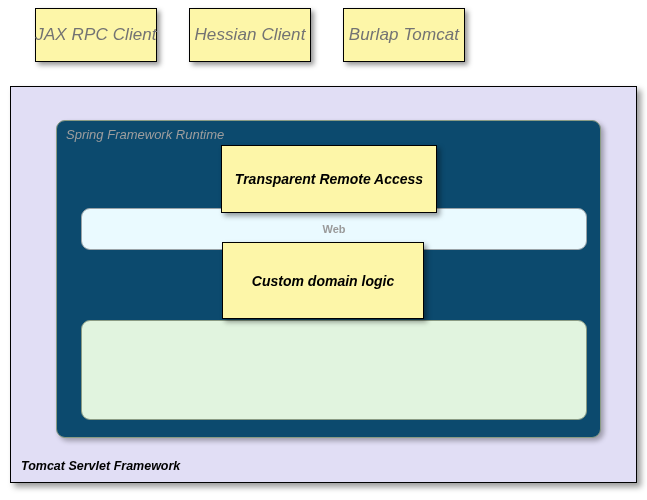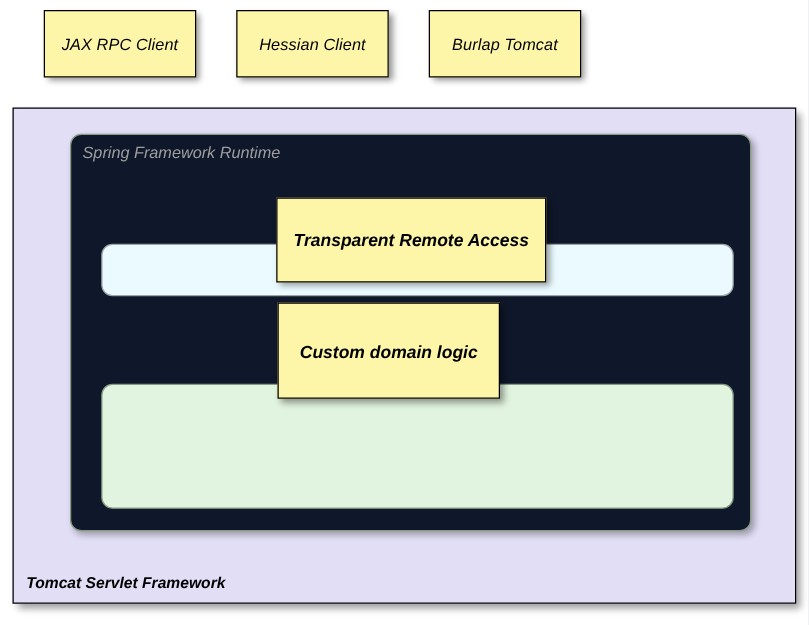--- a/index.html
+++ b/index.html
@@ -31,22 +31,22 @@
     background: #fdf6a8;
     border: 1.5px solid #000000;
     box-shadow: 3px 3px 5px rgba(0,0,0,0.42);
     display: flex;
     align-items: center;
     justify-content: center;
     box-sizing: border-box;
   }
   .client-box span {
     font-style: italic;
-    font-size: 13px;
-    color: #000000;
+    font-size: 17px;
+    color: #737373;
     letter-spacing: 0.1px;
     white-space: nowrap;
   }
 
   
   #tomcat-container {
     position: absolute;
     left: 10px;
     top: 86px;
     width: 627px;
@@ -64,24 +64,24 @@
     font-weight: bold;
     font-style: italic;
     color: #000000;
     white-space: nowrap;
   }
 
   
   #spring-runtime {
     position: absolute;
     left: 45px;
-    top: 20px;
+    top: 33px;
     width: 545px;
     height: 318px;
-    background: #0f172a;
+    background: #0c4a6e;
     border: 1.3px solid #8a9b84;
     border-radius: 9px;
     box-shadow: 3px 3px 5px rgba(0,0,0,0.30);
     box-sizing: border-box;
   }
   #spring-runtime-label {
     position: absolute;
     left: 9px;
     top: 6px;
     font-size: 13px;
@@ -177,26 +177,25 @@
     font-weight: bold;
     font-style: italic;
     color: #000000;
     white-space: nowrap;
   }
   #transparent-remote-access {
     left: 221px;
     top: 145px;
     width: 216px;
     height: 68px;
-    margin-top: 13px;
   }
   #custom-domain-logic {
     left: 222px;
     top: 242px;
-    width: 178px;
+    width: 202px;
     height: 77px;
   }
 </style>
 </head>
 <body>
 
 <div id="diagram">
 
   <div class="client-box" style="left:35px; top:8px;">
     <span>JAX RPC Client</span>

